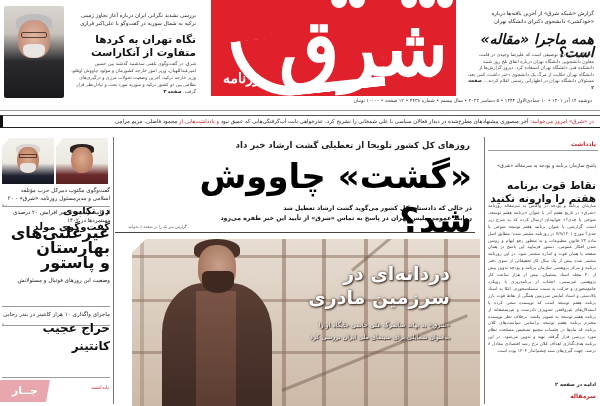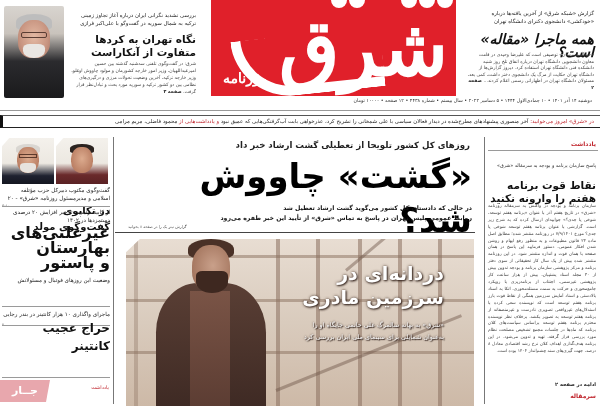--- a/index.html
+++ b/index.html
@@ -108,21 +108,21 @@
   #main-kicker { left: 200px; top: 140px; width: 270px; font-size: 8.6px; font-weight: bold; color: #222; direction: rtl; text-align: right; }
   #main-headline {
     left: 180px; top: 154px; width: 292px; font-size: 34px; font-weight: bold; line-height: 44px;
     color: #000; direction: rtl; text-align: right; letter-spacing: -1px;
   }
   #main-deck { left: 200px; top: 203px; width: 272px; font-size: 6.2px; line-height: 10px; color: #111; direction: rtl; text-align: right; font-weight: bold; }
   #photo-caption { left: 128px; top: 224px; width: 100px; font-size: 3.8px; color: #555; direction: rtl; text-align: left; }
   #center-hrule { left: 115px; top: 232px; width: 360px; height: 1px; background: #444; }
 
   #photo {
-    left: 126px; top: 239px; width: 348px; height: 167px; overflow: hidden;
+    left: 132px; top: 239px; width: 348px; height: 167px; overflow: hidden;
     background: linear-gradient(180deg, #e8ddd2 0%, #d9cbbd 50%, #cdb9a7 100%);
     clip-path: polygon(4% 0, 100% 0, 100% 100%, 0 100%, 0 8%);
   }
   .scaffold-v { position: absolute; top: 0; width: 4px; height: 167px; background: #8a6f5e; opacity: 0.55; }
   .scaffold-h { position: absolute; left: 0; height: 3px; width: 348px; background: #8a6f5e; opacity: 0.5; }
   .scaffold-d { position: absolute; height: 3px; width: 200px; background: #6d5446; opacity: 0.45; transform-origin: left center; }
   #man {
     position: absolute; left: 20px; top: 0; width: 128px; height: 167px;
   }
   #man .coat {

